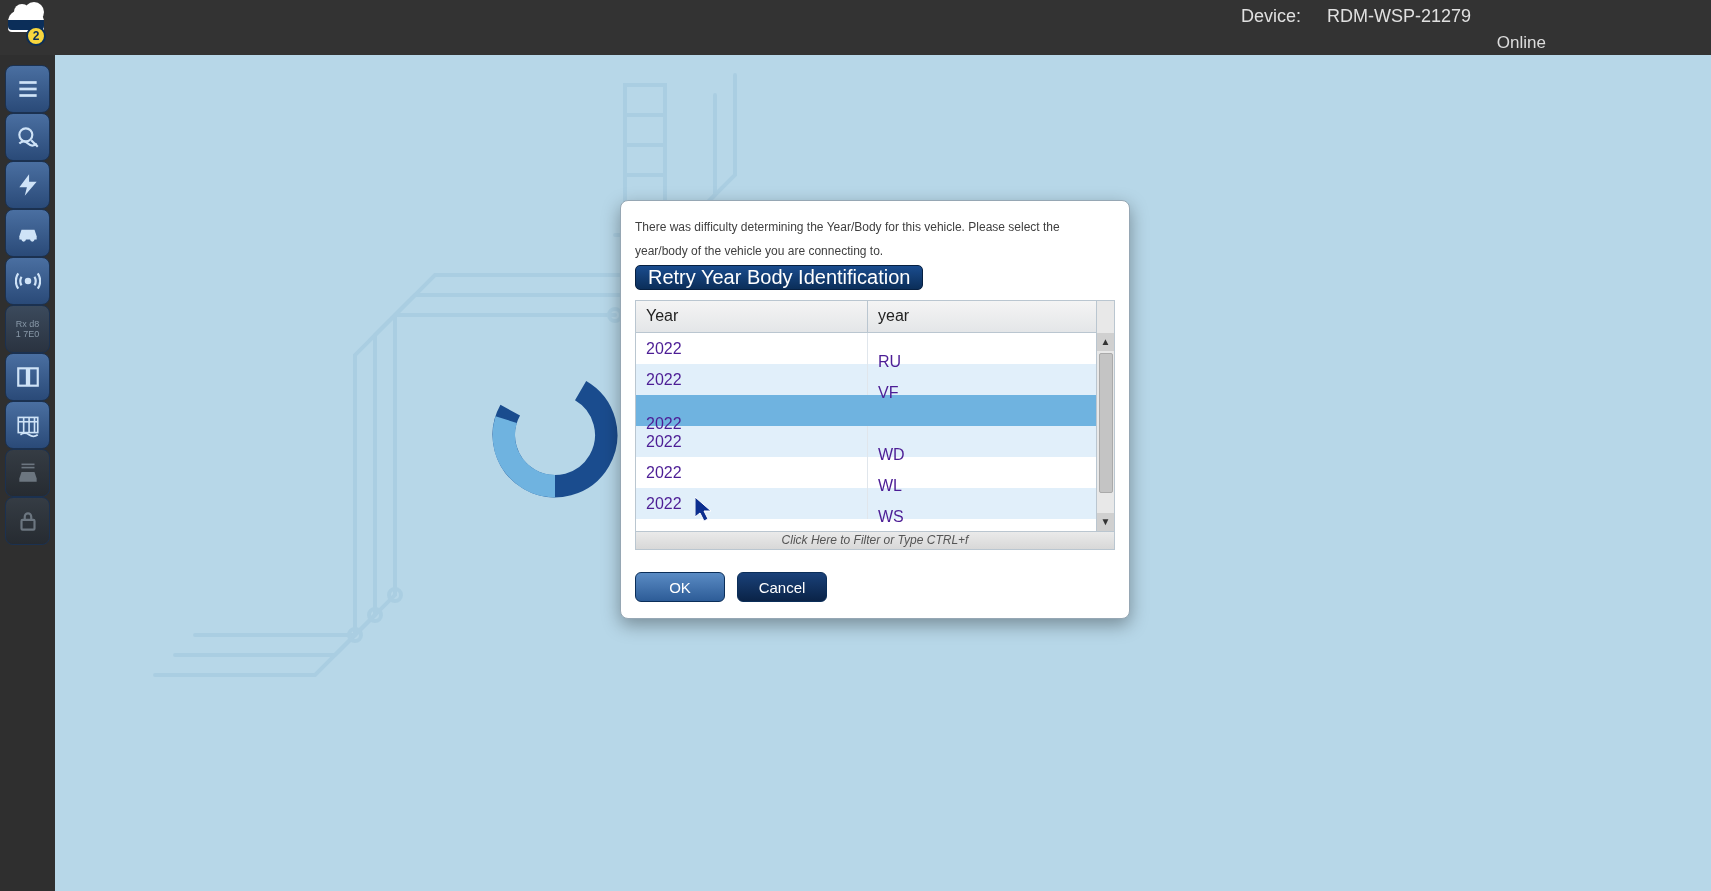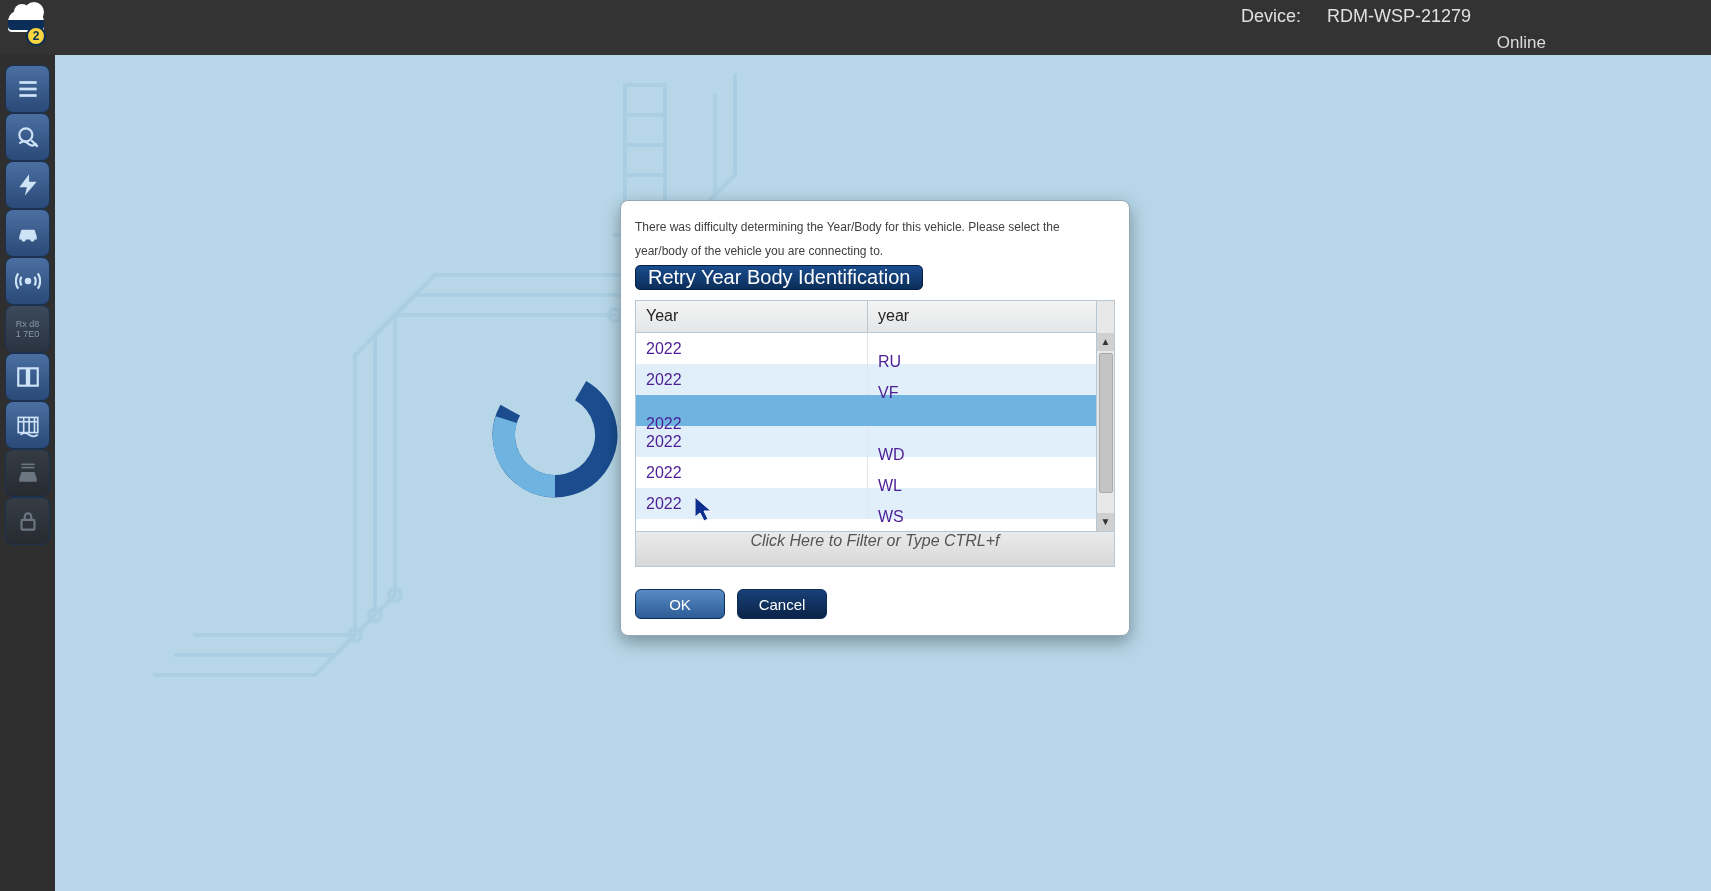--- a/index.html
+++ b/index.html
@@ -255,26 +255,26 @@
   .scroll-down { bottom: 0; }
   .scroll-thumb {
     position: absolute;
     left: 2px; top: 52px;
     width: 14px; height: 140px;
     background: #c4c4c4;
     border: 1px solid #aaa;
     border-radius: 2px;
   }
   .filter-bar {
-    height: 35px;
+    height: 18px;
     border: 1px solid #bac6d0;
     border-top: none;
     background: linear-gradient(#eaeaea, #d8d8d8);
     text-align: center;
-    font-size: 16px;
+    font-size: 12px;
     font-style: italic;
     color: #555;
     line-height: 17px;
     cursor: pointer;
   }
   .dialog-footer {
     padding: 12px 14px 16px 14px;
     display: flex;
     gap: 12px;
   }

